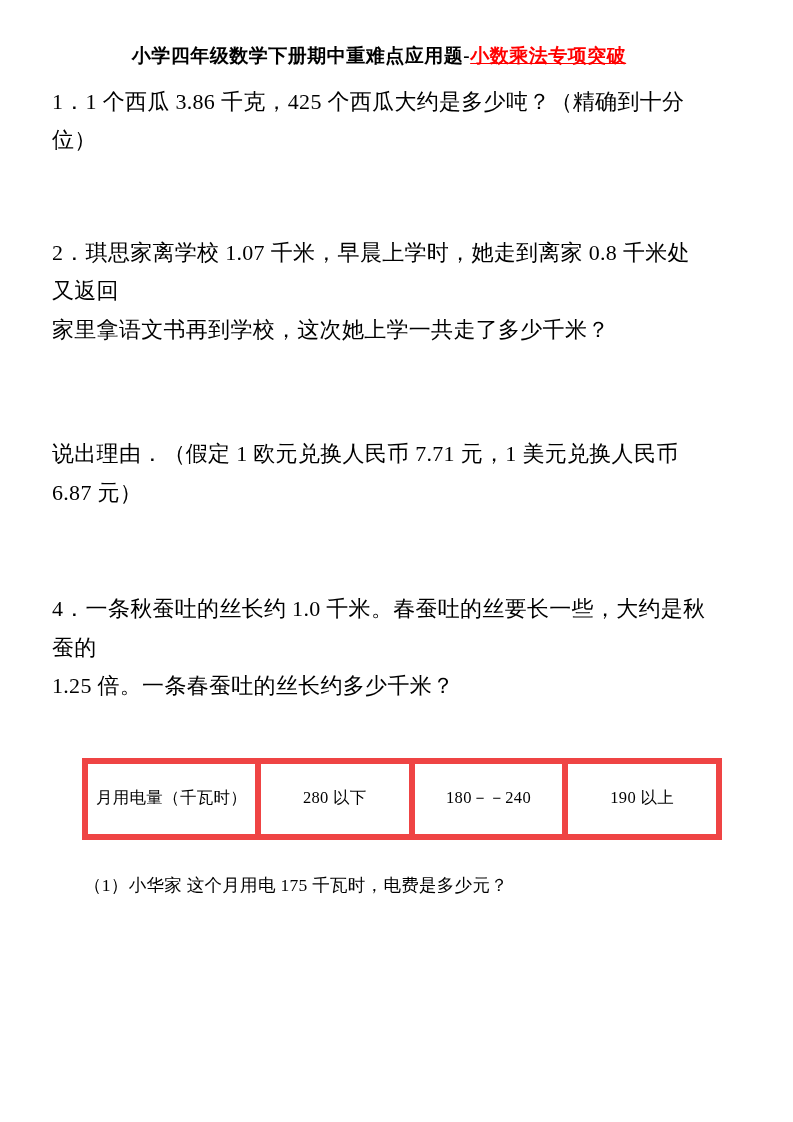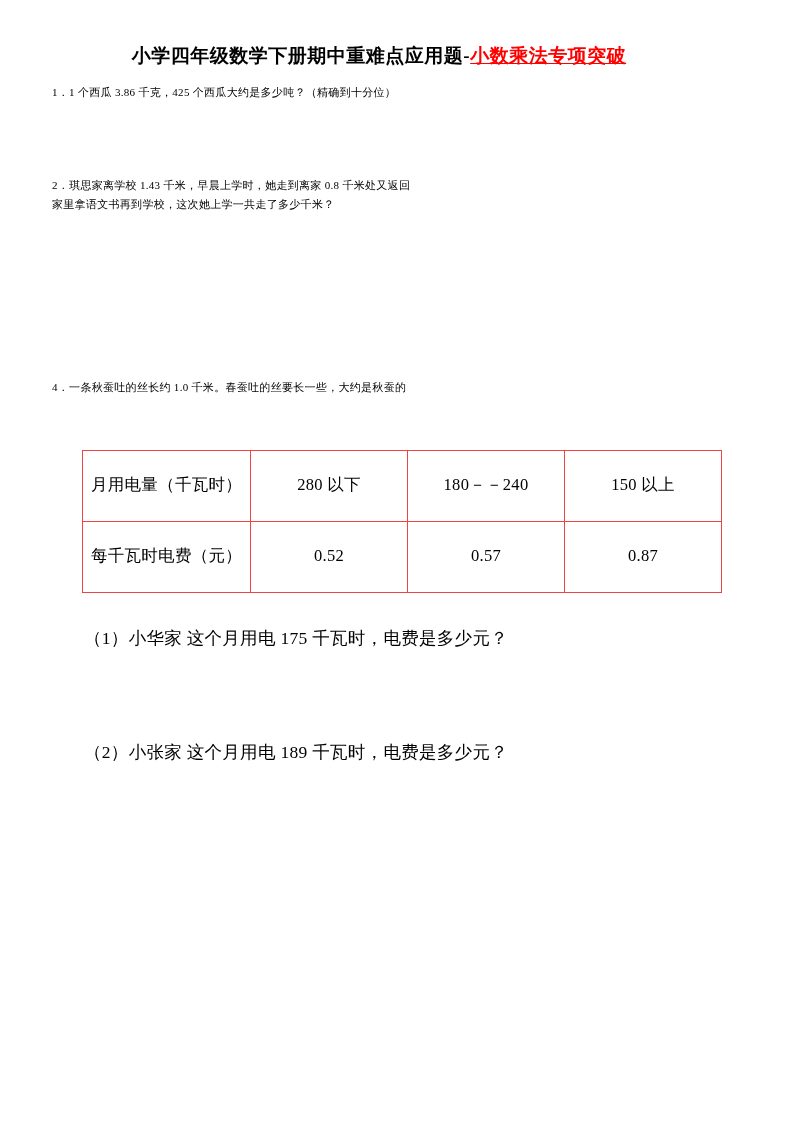--- a/index.html
+++ b/index.html
@@ -31,40 +31,40 @@
     letter-spacing: 0.5px;
   }
   .title-main {
     color: #000000;
   }
   .title-accent {
     color: #ff0000;
     text-decoration: underline;
   }
   .q {
-    font-size: 11px;
+    font-size: 22px;
     line-height: 1.75;
     margin: 0;
     letter-spacing: 0.3px;
   }
   .gap-1 { height: 74px; }
   .gap-2 { height: 86px; }
   .gap-3 { height: 78px; }
   .gap-4 { height: 42px; }
   .gap-5 { height: 12px; }
   .gap-6 { height: 48px; }
 
   table.rate-table {
     border-collapse: collapse;
     margin: 10px 0 0 30px;
     width: 640px;
     table-layout: fixed;
   }
   table.rate-table td {
-    border: 1px solid #ef4444;
+    border: 6px solid #ef4444;
     text-align: center;
     vertical-align: middle;
     font-size: 16.5px;
     height: 62px;
     padding: 4px 6px;
     line-height: 1.5;
     letter-spacing: 0.3px;
   }
   table.rate-table td.head-cell {
     width: 155px;
@@ -83,51 +83,46 @@
 <div class="page">
 
   <h1 class="doc-title">
     <span class="title-main">小学四年级数学下册期中重难点应用题-</span><span class="title-accent">小数乘法专项突破</span>
   </h1>
 
   <p class="q">1．1 个西瓜 3.86 千克，425 个西瓜大约是多少吨？（精确到十分位）</p>
 
   <div class="gap-1"></div>
 
-  <p class="q">2．琪思家离学校 1.43 千米，早晨上学时，她走到离家 0.8 千米处又返回</p>
+  <p class="q">2．琪思家离学校 1.07 千米，早晨上学时，她走到离家 0.8 千米处又返回</p>
   <p class="q">家里拿语文书再到学校，这次她上学一共走了多少千米？</p>
 
   <div class="gap-2"></div>
 
+  <p class="q">说出理由．（假定 1 欧元兑换人民币 7.71 元，1 美元兑换人民币 6.87 元）</p>
 
   <div class="gap-3"></div>
 
   <p class="q">4．一条秋蚕吐的丝长约 1.0 千米。春蚕吐的丝要长一些，大约是秋蚕的</p>
+  <p class="q">1.25 倍。一条春蚕吐的丝长约多少千米？</p>
 
   <div class="gap-4"></div>
 
 
   <table class="rate-table">
     <tbody>
       <tr>
         <td class="head-cell">月用电量（千瓦时）</td>
         <td>280 以下</td>
         <td>180－－240</td>
-        <td>150 以上</td>
-      </tr>
-      <tr>
-        <td class="head-cell">每千瓦时电费（元）</td>
-        <td>0.52</td>
-        <td>0.57</td>
-        <td>0.87</td>
+        <td>190 以上</td>
       </tr>
     </tbody>
   </table>
 
   <div class="gap-5"></div>
 
   <p class="sub-q">（1）小华家 这个月用电 175 千瓦时，电费是多少元？</p>
 
   <div class="gap-6"></div>
 
-  <p class="sub-q">（2）小张家 这个月用电 189 千瓦时，电费是多少元？</p>
 
 </div>
 
 </body></html>

